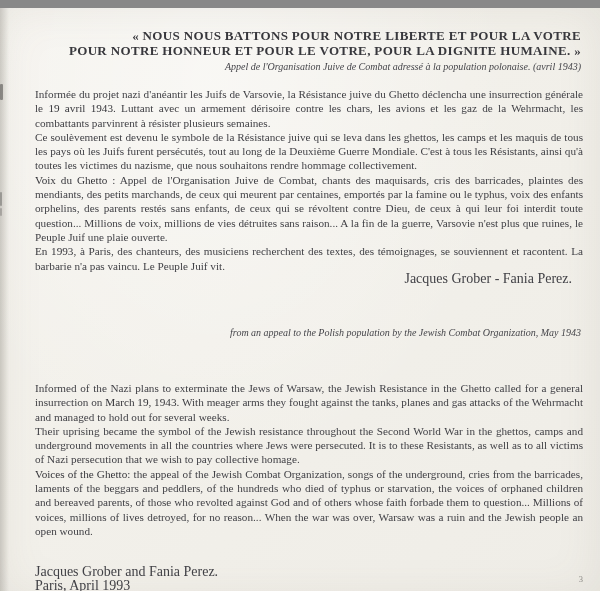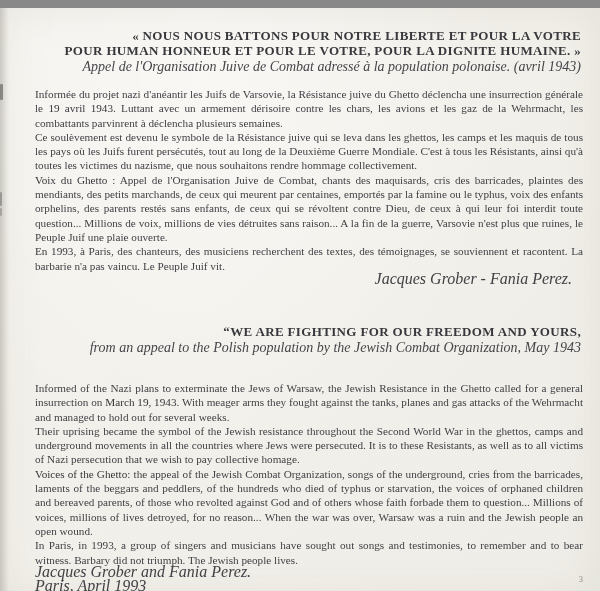--- a/index.html
+++ b/index.html
@@ -30,21 +30,21 @@
   .quote-line{
     font-weight:bold;
     font-size:13px;
     line-height:14.8px;
     letter-spacing:0.35px;
     color:#38383d;
     white-space:nowrap;
   }
   .quote-source{
     font-style:italic;
-    font-size:14px;
+    font-size:10px;
     line-height:13px;
     margin-top:1px;
     color:#45454a;
     white-space:nowrap;
   }
   .fr-quote{top:21px;}
   .en-quote{top:317px;}
 
   .bodytext{
     position:absolute;left:35px;width:548px;
@@ -53,22 +53,21 @@
     text-align:justify;
     color:#414146;
   }
   .fr-body{top:79px;}
   .en-body{top:373px;}
   .bodytext p{margin:0;padding:0;}
   .bodytext .b{font-weight:normal;color:#36363b;}
 
   .signature{
     position:absolute;
-    font-style:italic;
-    font-size:16px;
+    font-size:14px;
     line-height:14px;
     color:#414146;
   }
   .fr-signature{top:264px;right:28px;text-align:right;}
   .en-signature{top:557px;left:35px;text-align:left;}
 
   .page-number{
     position:absolute;top:566px;right:17px;
     font-size:8.5px;color:#8d8b87;
   }
@@ -78,45 +77,43 @@
 
 <div class="page">
 
   <div class="edge-shadow"></div>
   <div class="speck s1"></div>
   <div class="speck s2"></div>
   <div class="speck s3"></div>
 
   <header class="quote fr-quote">
     <div class="quote-line">« NOUS NOUS BATTONS POUR NOTRE LIBERTE ET POUR LA VOTRE</div>
-    <div class="quote-line">POUR HUMAN HONNEUR ET POUR LE VOTRE, POUR LA DIGNITE HUMAINE. »</div>
+    <div class="quote-line">POUR NOTRE HONNEUR ET POUR LE VOTRE, POUR LA DIGNITE HUMAINE. »</div>
     <div class="quote-source">Appel de l'Organisation Juive de Combat adressé à la population polonaise. (avril 1943)</div>
   </header>
 
   <section class="bodytext fr-body">
-      <p><span>Informée du projet nazi d'anéantir les Juifs de Varsovie, la Résistance juive du Ghetto déclencha une insurrection générale le </span><span class="b">19 avril 1943.</span><span> Luttant avec un armement dérisoire contre les chars, les avions et les gaz de la Wehrmacht, les combattants parvinrent à déclencha plusieurs semaines.</span></p>
+      <p><span>Informée du projet nazi d'anéantir les Juifs de Varsovie, la Résistance juive du Ghetto déclencha une insurrection générale le </span><span class="b">19 avril 1943.</span><span> Luttant avec un armement dérisoire contre les chars, les avions et les gaz de la Wehrmacht, les combattants parvinrent à résister plusieurs semaines.</span></p>
       <p><span>Ce soulèvement est devenu le symbole de la Résistance juive qui se leva dans les ghettos, les camps et les maquis de tous les pays où les Juifs furent persécutés, tout au long de la Deuxième Guerre Mondiale. C'est à tous les Résistants, ainsi qu'à toutes les victimes du nazisme, que nous souhaitons rendre hommage collectivement.</span></p>
       <p><span class="b">Voix du Ghetto :</span><span> Appel de l'Organisation Juive de Combat, chants des maquisards, cris des barricades, plaintes des mendiants, des petits marchands, de ceux qui meurent par centaines, emportés par la famine ou le typhus, voix des enfants orphelins, des parents restés sans enfants, de ceux qui se révoltent contre Dieu, de ceux à qui leur foi interdit toute question... Millions de voix, millions de vies détruites sans raison... A la fin de la guerre, Varsovie n'est plus que ruines, le Peuple Juif une plaie ouverte.</span></p>
       <p><span class="b">En 1993,</span><span> à Paris, des chanteurs, des musiciens recherchent des textes, des témoignages, se souviennent et racontent. La barbarie n'a pas vaincu. Le Peuple Juif vit.</span></p>
     </section>
 
   <div class="signature fr-signature">
     <div>Jacques Grober - Fania Perez.</div>
   </div>
 
   <header class="quote en-quote">
-    <div class="quote-line">“WE ARE FIGHTING FOR OUR FREEDOM AND YOURS,</div>
     <div class="quote-source">from an appeal to the Polish population by the Jewish Combat Organization, May 1943</div>
   </header>
 
   <section class="bodytext en-body">
       <p><span>Informed of the Nazi plans to exterminate the Jews of Warsaw, the Jewish Resistance in the Ghetto called for a general insurrection on </span><span class="b">March 19, 1943.</span><span> With meager arms they fought against the tanks, planes and gas attacks of the Wehrmacht and managed to hold out for several weeks.</span></p>
       <p><span>Their uprising became the symbol of the Jewish resistance throughout the Second World War in the ghettos, camps and underground movements in all the countries where Jews were persecuted. It is to these Resistants, as well as to all victims of Nazi persecution that we wish to pay collective homage.</span></p>
       <p><span class="b">Voices of the Ghetto:</span><span> the appeal of the Jewish Combat Organization, songs of the underground, cries from the barricades, laments of the beggars and peddlers, of the hundreds who died of typhus or starvation, the voices of orphaned children and bereaved parents, of those who revolted against God and of others whose faith forbade them to question... Millions of voices, millions of lives detroyed, for no reason... When the war was over, Warsaw was a ruin and the Jewish people an open wound.</span></p>
-      <p><span>In Paris, in 1993, a group of singers and musicians have sought out songs and testimonies, to remember and to bear witness. Barbary did not triumph. The Jewish people lives.</span></p>
     </section>
 
   <div class="signature en-signature">
     <div>Jacques Grober and Fania Perez.</div>
     <div>Paris, April 1993</div>
   </div>
 
   <div class="page-number">3</div>
 
 </div>

